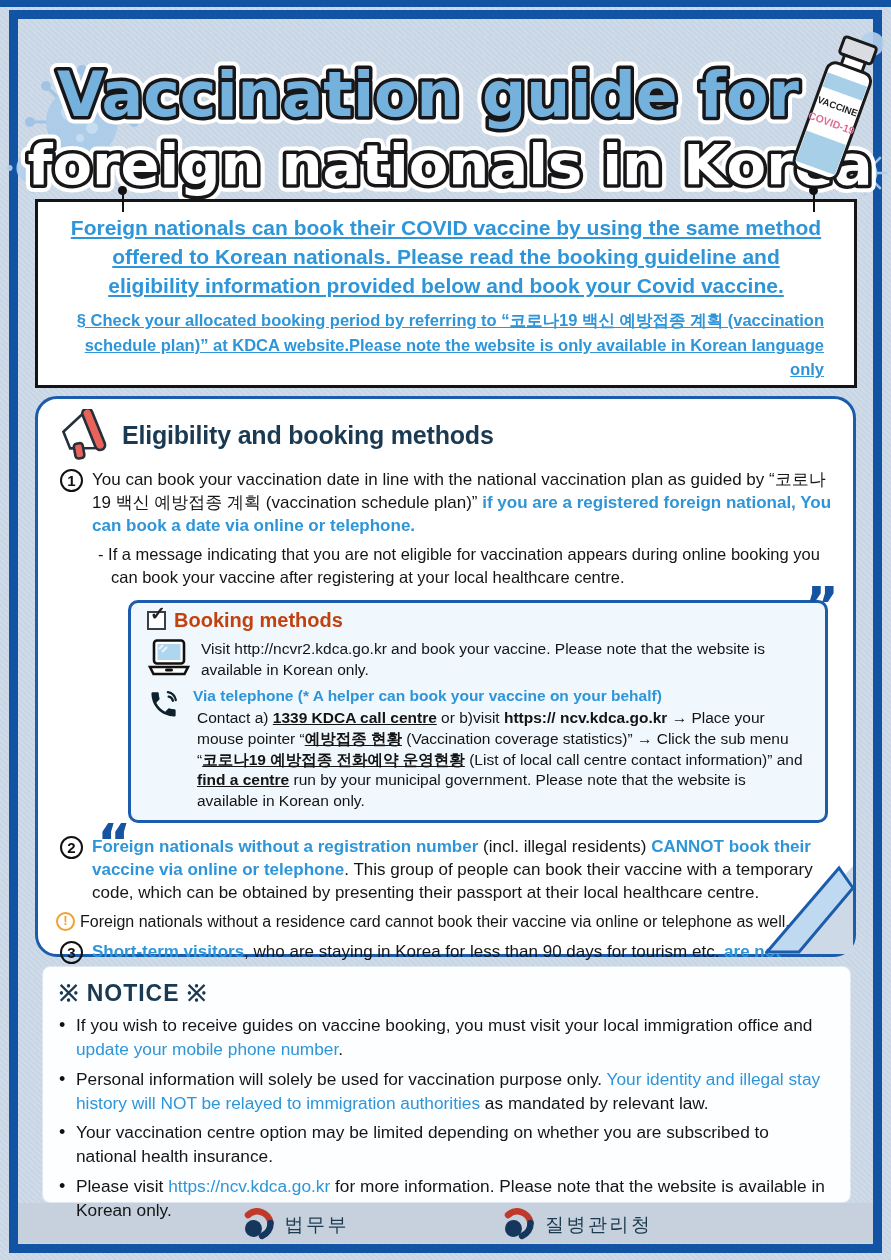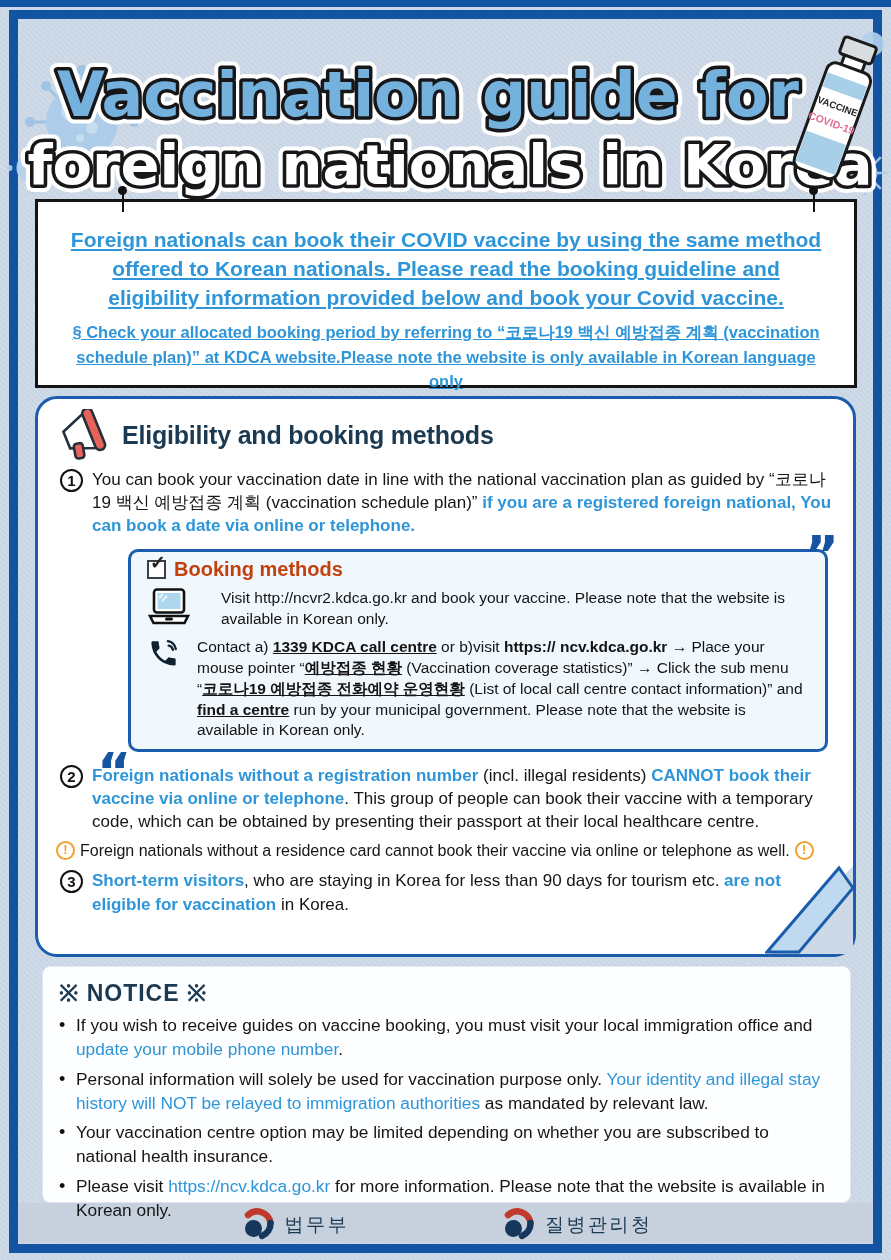--- a/index.html
+++ b/index.html
@@ -17,23 +17,23 @@
         font-family:"DejaVu Sans", sans-serif; font-weight:bold; text-anchor:middle; }
   .tm { stroke:#17171a; stroke-width:7; paint-order:stroke; stroke-linejoin:round;
         font-family:"DejaVu Sans", sans-serif; font-weight:bold; text-anchor:middle; }
   .t1 { font-size:62px; } .t2 { font-size:56px; }
   .tm.t1 { fill:#74b1dd; } .tm.t2 { fill:#ffffff; }
 
   .virus { position:absolute; opacity:.9; }
 
   
   .intro { position:absolute; left:35px; top:199px; width:822px; height:189px; background:#fff;
-           border:3px solid #141414; text-align:center; padding:24px 30px 8px; }
+           border:3px solid #141414; text-align:center; padding:12px 30px 8px; }
   .intro-main { color:#2e95d8; font-weight:bold; font-size:21px; line-height:1.38; text-decoration:underline; }
-  .intro-sub  { color:#2e95d8; font-weight:bold; font-size:16.5px; line-height:1.5; text-decoration:underline; margin-top:7px; }
+  .intro-sub  { color:#2e95d8; font-weight:bold; font-size:16.5px; line-height:1.5; text-decoration:underline; margin-top:7px;text-align:right; }
   .pin { position:absolute; width:14px; height:30px; z-index:3; }
   .pin .head { position:absolute; top:0; left:3px; width:9px; height:9px; background:#111; border-radius:50%; }
   .pin .stem { position:absolute; top:8px; left:6.5px; width:2px; height:18px; background:#111; }
 
   
   .main { position:absolute; left:35px; top:396px; width:821px; height:561px; background:#fff;
           border:3.5px solid #1b5cac; border-radius:22px; padding:10px 16px 0 14px; }
   .elig-head { display:flex; align-items:center; gap:12px; margin-left:2px; }
   .elig-head h1 { font-size:25px; font-weight:800; color:#1b3a52; letter-spacing:-.2px; }
   .item { display:flex; gap:9px; margin:7px 0 0 8px; font-size:17px; line-height:1.36; color:#151515; width:782px; }
@@ -44,21 +44,21 @@
 
   .bkg { position:relative; margin:12px 0 0 76px; width:700px; background:#f0f7fd;
          border:3px solid #1b5cac; border-radius:10px; padding:6px 12px 8px 16px; }
   .bkg-head { display:flex; align-items:center; gap:8px; }
   .bkg-head h2 { font-size:20px; font-weight:800; color:#c2410c; }
   .checkbox { position:relative; width:19px; height:19px; border:2.5px solid #3a3f46; background:#fff; }
   .checkbox .tick { position:absolute; top:-9px; left:1px; font-size:19px; font-weight:bold; color:#222; line-height:1; }
   .method { display:flex; gap:10px; margin-top:5px; }
   .method .micon { flex:0 0 44px; padding-top:2px; }
   .m-title { color:#2e95d8; font-weight:bold; font-size:15.5px; line-height:1.3; }
-  .m-body  { font-size:15.5px; line-height:1.34; color:#141414; margin-left:20px; margin-top:2px; width:610px; }
+  .m-body  { font-size:15.5px; line-height:1.34; color:#141414; margin-left:0; margin-top:2px; width:610px; }
   .q { position:absolute; font-family:"DejaVu Sans", sans-serif; font-weight:bold; font-size:52px;
        color:#1653a0; line-height:.6; }
   .q1 { top:-12px; right:-14px; }
   .q2 { bottom:-14px; left:-34px; transform:rotate(180deg); }
 
   .warn { display:flex; align-items:center; gap:5px; margin:8px 0 0 4px; font-size:16px; color:#151515; white-space:nowrap; }
   .wicon { flex:0 0 19px; height:19px; border:2.5px solid #f0a22e; border-radius:50%; color:#f0a22e;
            font-weight:bold; font-size:13px; line-height:14px; text-align:center; }
 
   .fold { position:absolute; right:0; bottom:0; z-index:2; }
@@ -187,20 +187,21 @@
         </g>
       </svg>
       <h1>Eligibility and booking methods</h1>
     </div>
 
     <div class="item">
       <div class="marker">1</div>
       <p><span>You can book your vaccination date in line with the national vaccination plan as guided by “코로나19 백신 예방접종 계획 (vaccination schedule plan)” </span><span class="blue bold">if you are a registered foreign national, You can book a date via online or telephone.</span></p>
     </div>
 
+    <p class="dash-item">- If a message indicating that you are not eligible for vaccination appears during online booking you can book your vaccine after registering at your local healthcare centre.</p>
 
     <div class="bkg">
       <span class="q q1">”</span>
       <span class="q q2">”</span>
 
       <div class="bkg-head">
         <div class="checkbox">
             <span class="tick">✓</span>
           </div>
         <h2>Booking methods</h2>
@@ -223,20 +224,21 @@
 
       <div class="method">
         <div class="micon" style="flex-basis:36px">
           <svg width="34" height="34" viewBox="0 0 26 26">
             <path d="M7.1 11.3c1.5 2.9 3.9 5.3 6.8 6.8l2.3-2.3c.3-.3.7-.4 1-.2 1.2.4 2.4.6 3.7.6.6 0 1 .5 1 1v3.6c0 .6-.4 1-1 1C11.2 21.8 3.4 14 3.4 4.3c0-.6.5-1 1-1H8c.6 0 1 .4 1 1 0 1.3.2 2.5.6 3.7.1.4 0 .8-.3 1l-2.2 2.3z" fill="#10212e"></path>
             <path d="M16 3.2 a7.5 7.5 0 0 1 6 6" stroke="#10212e" stroke-width="1.8" fill="none" stroke-linecap="round"></path>
             <path d="M16.6 6.6 a4 4 0 0 1 3.2 3.2" stroke="#10212e" stroke-width="1.8" fill="none" stroke-linecap="round"></path>
           </svg>
         </div>
         <div>
+          <p class="m-title">Via telephone (* A helper can book your vaccine on your behalf)</p>
           <p class="m-body" style="margin-left:4px"><span>Contact a) </span><span class="ul bold">1339 KDCA call centre</span><span> or b)visit </span><span class="bold">https:// ncv.kdca.go.kr</span><span> → Place your mouse pointer “</span><span class="ul bold">예방접종 현황</span><span> (Vaccination coverage statistics)” → Click the sub menu “</span><span class="ul bold">코로나19 예방접종 전화예약 운영현황</span><span> (List of local call centre contact information)” and </span><span class="ul bold">find a centre</span><span> run by your municipal government.  Please note that the website is available in Korean only.</span></p>
         </div>
       </div>
     </div>
 
     <div class="item" style="margin-top:12px">
       <div class="marker">2</div>
       <p><span class="blue bold">Foreign nationals without a registration number</span><span> (incl. illegal residents) </span><span class="blue bold">CANNOT book their vaccine via online or telephone</span><span>. This group of people can book their vaccine with a temporary code, which can be obtained by presenting their passport at their local healthcare centre.</span></p>
     </div>
 

